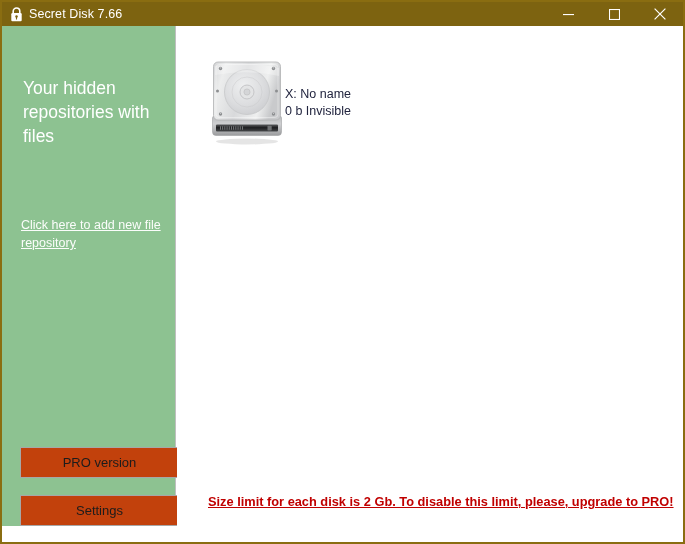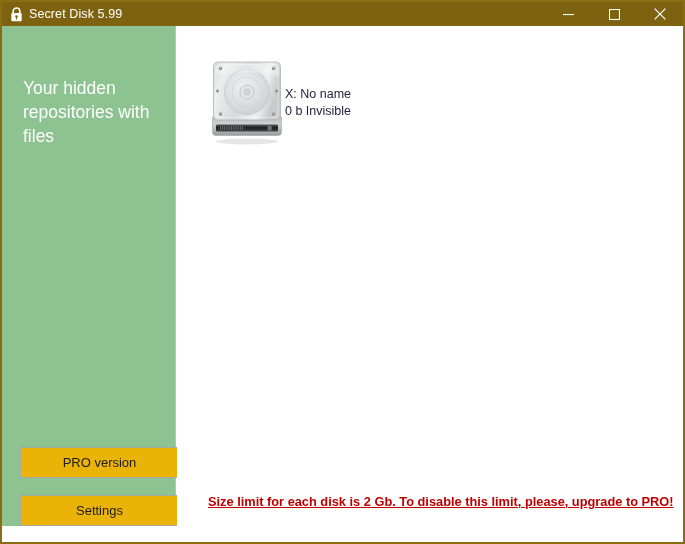--- a/index.html
+++ b/index.html
@@ -94,21 +94,21 @@
     line-height: 18px;
     text-decoration: underline;
     cursor: pointer;
   }
 
   .side-button {
     position: absolute;
     left: 18px;
     width: 159px;
     height: 31px;
-    background: #eab308;
+    background: #c2410c;
     border: 1px solid #a7a7a7;
     box-sizing: border-box;
     color: #1c1c1c;
     font-size: 13px;
     display: flex;
     align-items: center;
     justify-content: center;
     cursor: pointer;
     font-family: "Liberation Sans", sans-serif;
     padding: 0;
@@ -186,21 +186,21 @@
 
     <span id="title-lock-icon">
       <svg width="13" height="15" viewBox="0 0 13 15">
         <path d="M3.2 6.3V4.3a3.3 3.3 0 0 1 6.6 0v2" fill="none" stroke="#ffffff" stroke-width="1.6"></path>
         <rect x="1.3" y="6.1" width="10.4" height="8.2" rx="1.1" fill="#ffffff"></rect>
         <circle cx="6.5" cy="9.6" r="1.25" fill="#7d6310"></circle>
         <rect x="5.95" y="9.9" width="1.1" height="2.6" fill="#7d6310"></rect>
       </svg>
     </span>
 
-    <span id="title-text">Secret Disk 5.99</span>
+    <span id="title-text">Secret Disk 7.66</span>
 
     <div id="win-controls">
       <div class="win-btn">
         <svg width="11" height="11" viewBox="0 0 11 11">
           <rect x="0" y="5" width="11" height="1.1" fill="#ffffff"></rect>
         </svg>
       </div>
       <div class="win-btn">
         <svg width="11" height="11" viewBox="0 0 11 11">
           <rect x="0.5" y="0.5" width="10" height="10" fill="none" stroke="#ffffff" stroke-width="1.1"></rect>
@@ -211,20 +211,21 @@
           <path d="M0.6 0.6 L11.4 11.4 M11.4 0.6 L0.6 11.4" stroke="#ffffff" stroke-width="1.2" fill="none"></path>
         </svg>
       </div>
     </div>
   </div>
 
   <div id="sidebar">
 
     <div id="sidebar-heading">Your hidden repositories with files</div>
 
+    <div id="add-repository-link">Click here to add new file repository</div>
 
     <button class="side-button" id="pro-version-button">PRO version</button>
     <button class="side-button" id="settings-button">Settings</button>
   </div>
 
   <div id="main-content">
 
     <div id="disk-item">
       <div id="disk-icon-wrap">
         <svg width="76" height="92" viewBox="0 0 76 92">

